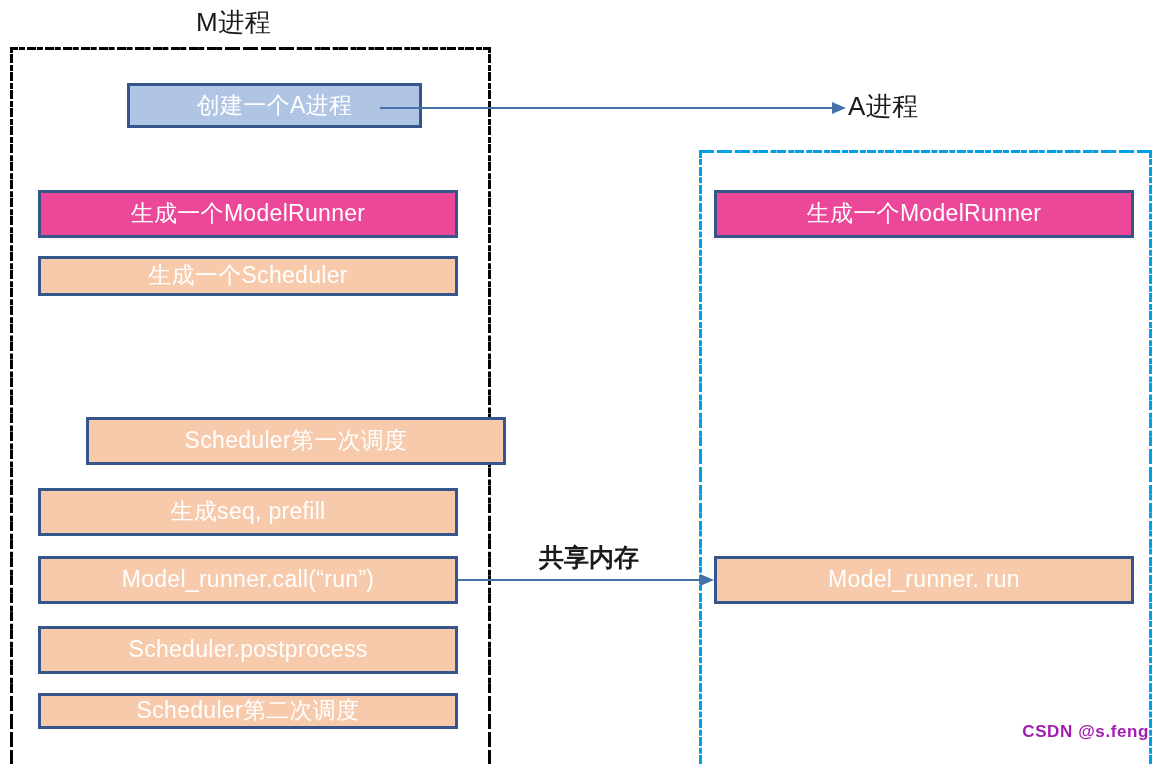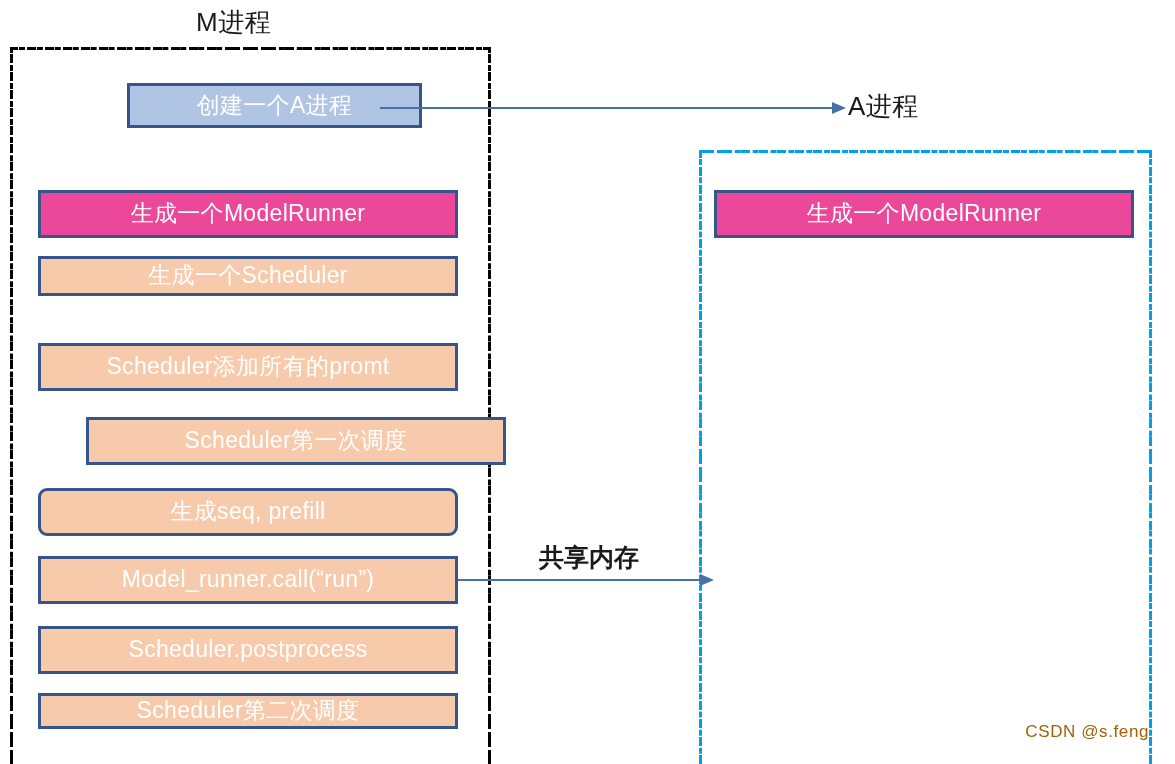--- a/index.html
+++ b/index.html
@@ -102,23 +102,24 @@
     white-space: nowrap;
     font-weight: bold;
   }
 
   
   #watermark {
     position: absolute;
     right: 26px;
     bottom: 22px;
     font-size: 17px;
-    color: #a16207;
+    color: #a21caf;
     letter-spacing: 0.6px;
     user-select: none;
+    font-weight: bold;
   }
 </style>
 </head>
 <body>
 
 <div id="canvas">
 
   <div class="panel-title" id="title-m">M进程</div>
 
   <div class="panel-title" id="title-a">A进程</div>
@@ -126,34 +127,34 @@
   <div class="panel" id="panel-m"></div>
 
   <div class="panel" id="panel-a"></div>
 
   <div class="box blue" style="left:127px; top:83px; width:295px; height:45px;">创建一个A进程</div>
 
   <div class="box grey" style="left:38px; top:190px; width:420px; height:48px;">生成一个ModelRunner</div>
 
   <div class="box peach" style="left:38px; top:256px; width:420px; height:40px;">生成一个Scheduler</div>
 
-  <div class="box peach" style="left:38px; top:343px; width:420px; height:48px;">Scheduler添加所有的promt</div>
 
   <div class="box peach" style="left:38px; top:417px; width:420px; height:48px;margin-left:48px;">Scheduler第一次调度</div>
 
-  <div class="box peach" style="left:38px; top:488px; width:420px; height:48px;border-radius:9px;">生成seq, prefill</div>
+  <div class="box peach" style="left:38px; top:488px; width:420px; height:48px;">生成seq, prefill</div>
 
   <div class="box peach" style="left:38px; top:556px; width:420px; height:48px;">Model_runner.call(“run”)</div>
 
   <div class="box peach" style="left:38px; top:626px; width:420px; height:48px;">Scheduler.postprocess</div>
 
   <div class="box peach" style="left:38px; top:693px; width:420px; height:36px;">Scheduler第二次调度</div>
 
   <div class="box grey" style="left:714px; top:190px; width:420px; height:48px;">生成一个ModelRunner</div>
 
+  <div class="box peach" style="left:714px; top:556px; width:420px; height:48px;">Model_runner. run</div>
 
   <svg class="arrow-svg" id="arrow-create" width="470" height="24" style="left:380px; top:96px;">
     <line class="arrow-line" x1="0" y1="12" x2="452" y2="12"></line>
     <polygon class="arrow-head" points="452,6 466,12 452,18"></polygon>
   </svg>
 
   <svg class="arrow-svg" id="arrow-shared" width="265" height="24" style="left:458px; top:568px;">
     <line class="arrow-line" x1="0" y1="12" x2="242" y2="12"></line>
     <polygon class="arrow-head" points="242,6 256,12 242,18"></polygon>
   </svg>

